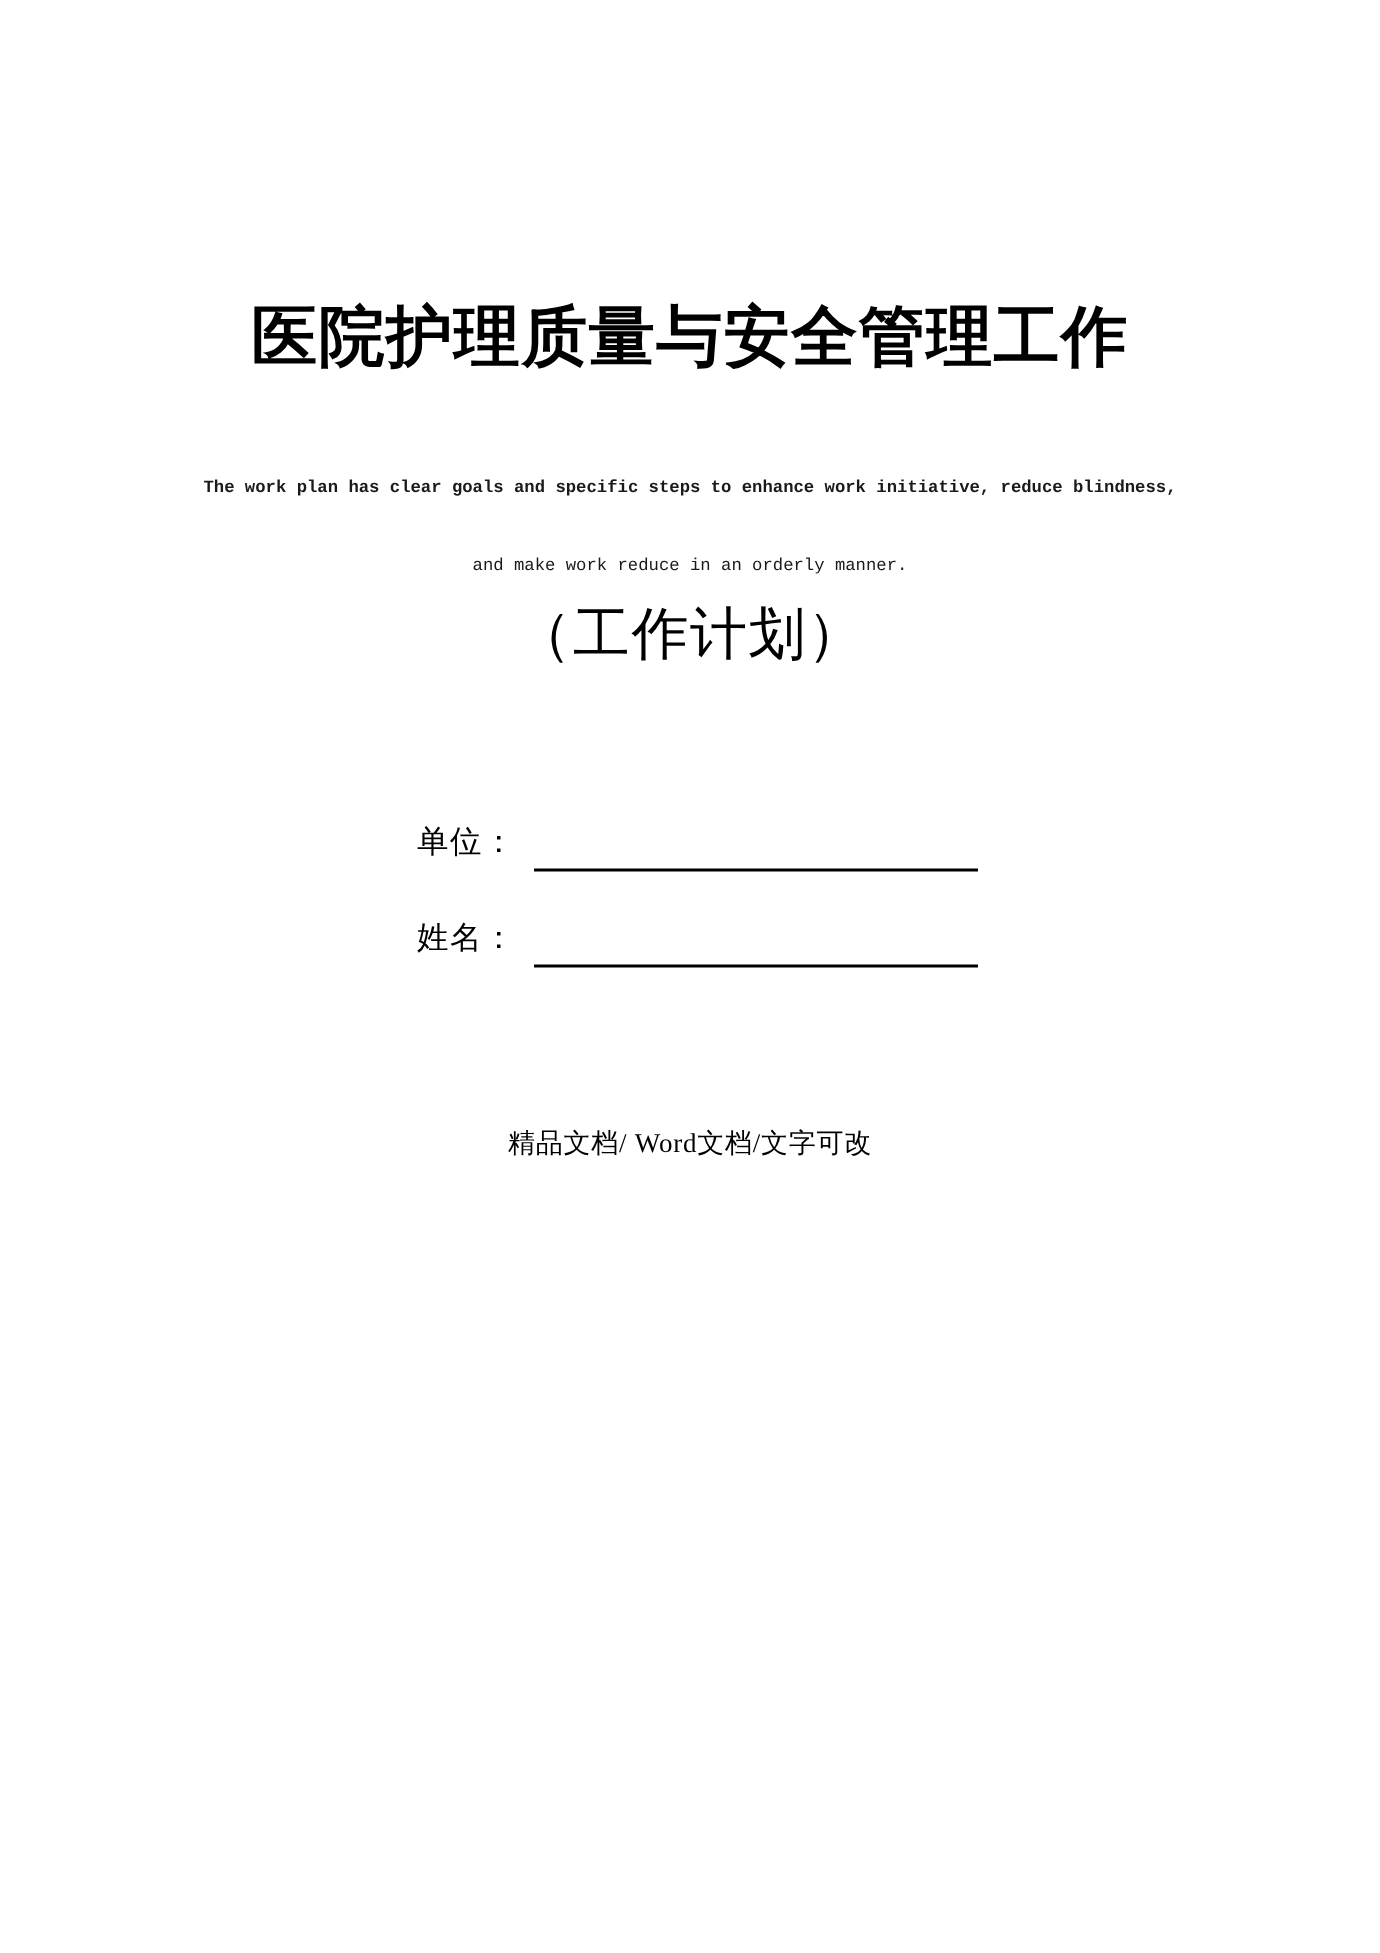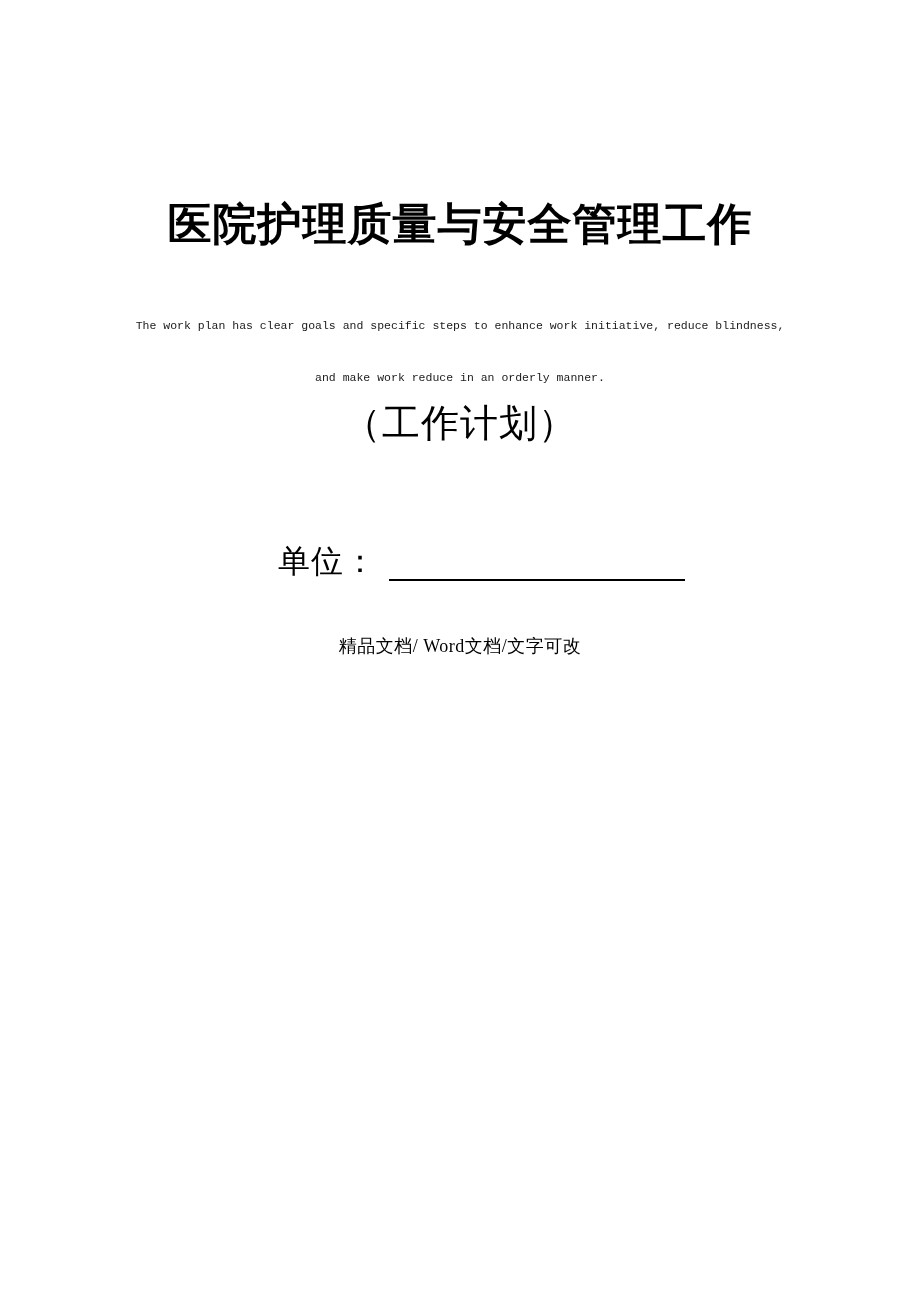--- a/index.html
+++ b/index.html
@@ -30,20 +30,21 @@
   .subtitle-en {
     text-align: center;
     font-family: "Liberation Mono", "DejaVu Sans Mono", monospace;
     font-size: 11.5px;
     color: #1a1a1a;
     white-space: nowrap;
   }
   .subtitle-line-1 {
     margin-top: 57px;
     line-height: 16px;
+    font-weight: bold;
   }
   .subtitle-line-2 {
     margin-top: 36px;
     line-height: 16px;
   }
   .doc-type {
     margin-top: 14px;
     text-align: center;
     font-size: 38px;
     font-weight: normal;
@@ -54,35 +55,35 @@
     margin-top: 95px;
     margin-left: 278px;
   }
   .form-row {
     display: flex;
     align-items: flex-end;
     height: 40px;
     margin-bottom: 24px;
   }
   .form-label {
-    font-size: 32px;
+    font-size: 21px;
     line-height: 40px;
     letter-spacing: 1px;
     white-space: nowrap;
   }
   .blank-line {
     display: inline-block;
     width: 296px;
     height: 34px;
     margin-left: 12px;
     border-bottom: 2px solid #000000;
     cursor: text;
   }
   .footer-note {
-    margin-top: 52px;
+    margin-top: 104px;
     text-align: center;
     font-size: 18px;
     line-height: 26px;
     letter-spacing: 0.5px;
     font-family: Liberation Serif, serif;
   }
 </style>
 </head>
 <body>
 
@@ -95,17 +96,21 @@
   <div class="subtitle-en subtitle-line-1">The work plan has clear goals and specific steps to enhance work initiative, reduce blindness,</div>
   <div class="subtitle-en subtitle-line-2">and make work reduce in an orderly manner.</div>
 
   <div class="doc-type">（工作计划）</div>
 
   <div class="form-block">
     <div class="form-row">
       <span class="form-label">单位：</span>
       <span class="blank-line"></span>
     </div>
+    <div class="form-row">
+      <span class="form-label">姓名：</span>
+      <span class="blank-line"></span>
+    </div>
   </div>
 
   <div class="footer-note">精品文档/ Word文档/文字可改</div>
 
 </div>
 
 </body></html>

